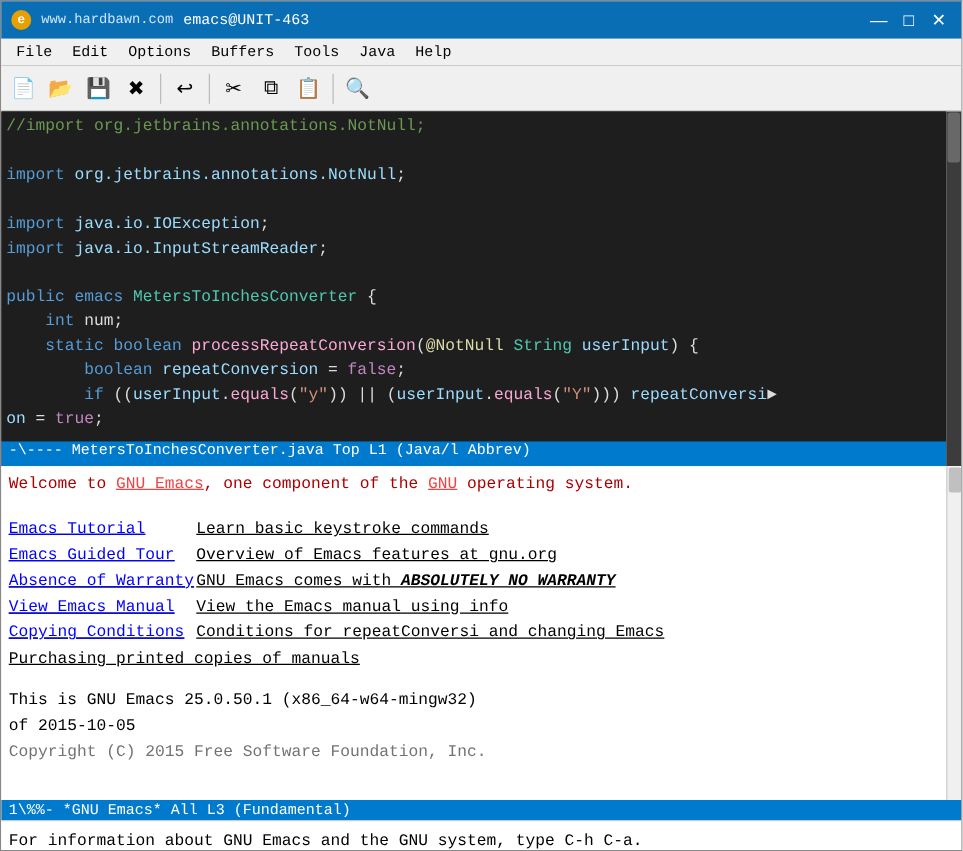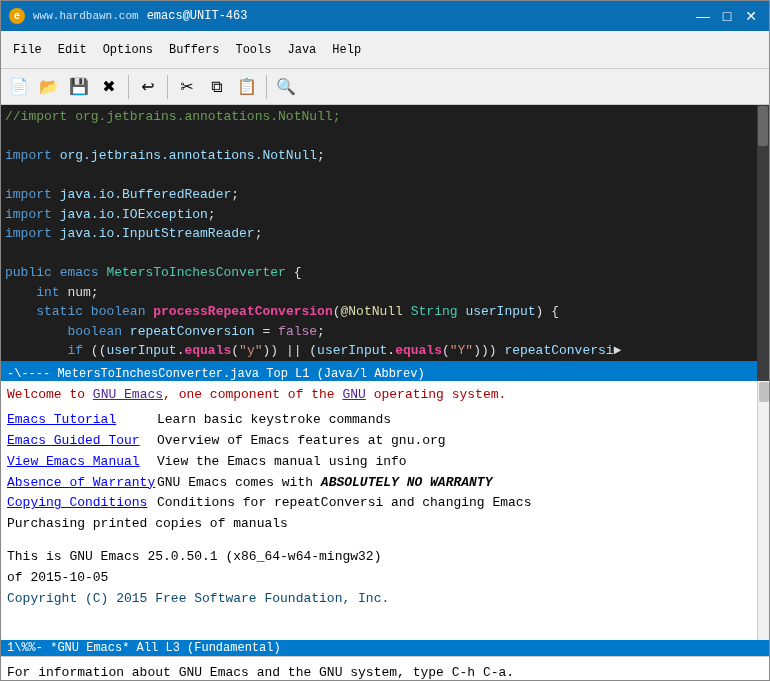--- a/index.html
+++ b/index.html
@@ -61,21 +61,21 @@
       font-size: 14px;
       cursor: pointer;
       display: flex;
       align-items: center;
       justify-content: center;
     }
 
     
     .menu-bar {
       background: #f0f0f0;
-      height: 38px;
+      height: 22px;
       display: flex;
       align-items: center;
       padding: 0 4px;
       border-bottom: 1px solid #ccc;
       flex-shrink: 0;
     }
     .menu-item {
       padding: 2px 8px;
       font-size: 12px;
       cursor: pointer;
@@ -131,21 +131,21 @@
       position: relative;
     }
     .code-line {
       white-space: pre;
       line-height: 1.5;
     }
     .kw { color: #569cd6; }
     .kw2 { color: #c586c0; }
     .type { color: #4ec9b0; }
     .str { color: #ce9178; }
-    .method { color: #ec4899; font-weight: bold; }
+    .method { color: #f9a8d4; }
     .cyan { color: #9cdcfe; }
     .white { color: #dcdcdc; }
 
     
     .code-scroll {
       width: 12px;
       background: #3c3c3c;
       display: flex;
       flex-direction: column;
       flex-shrink: 0;
@@ -157,21 +157,21 @@
       margin: 1px auto;
       border-radius: 2px;
     }
 
     
     .mode-line {
       background: #007acc;
       color: #fff;
       height: 20px;
       display: flex;
-      align-items: flex-end;
+      align-items: flex-start;
       padding: 0 6px;
       font-size: 12px;
       font-family: 'Courier New', monospace;
       flex-shrink: 0;
     }
 
     
     .info-pane {
       background: #fff;
       font-family: 'Courier New', Courier, monospace;
@@ -182,21 +182,21 @@
       flex: 1;
       display: flex;
       flex-direction: column;
       position: relative;
     }
     .info-pane .welcome-text {
       color: #a00;
       margin-bottom: 4px;
     }
     .info-link {
-      color: #4c1d95;
+      color: #ef4444;
       text-decoration: underline;
       cursor: pointer;
     }
     .info-row {
       display: flex;
       gap: 0;
       line-height: 1.6;
     }
     .info-label {
       color: #00f;
@@ -214,21 +214,21 @@
     }
     .info-quit {
       color: #000;
       margin-top: 4px;
     }
     .info-version {
       color: #000;
       margin-top: 12px;
     }
     .info-copyright {
-      color: #0c4a6e;
+      color: #737373;
     }
     .info-scroll {
       position: absolute;
       right: 0;
       top: 0;
       width: 12px;
       background: #f0f0f0;
       height: 100%;
       border-left: 1px solid #ccc;
     }
@@ -331,21 +331,20 @@
 
   <div class="panes-container">
 
     <div class="top-pane">
       <div class="editor-pane">
         <div class="code-area">
           <div class="code-line"><span style="color:#6a9955">//import org.jetbrains.annotations.NotNull;</span></div>
           <div class="code-line">&nbsp;</div>
           <div class="code-line"><span class="kw">import</span> <span class="cyan">org.jetbrains.annotations.NotNull</span>;</div>
           <div class="code-line">&nbsp;</div>
-          <div class="code-line"><span class="kw">import</span> <span class="cyan">java.io.BufferedReader</span>;</div>
           <div class="code-line"><span class="kw">import</span> <span class="cyan">java.io.IOException</span>;</div>
           <div class="code-line"><span class="kw">import</span> <span class="cyan">java.io.InputStreamReader</span>;</div>
           <div class="code-line">&nbsp;</div>
           <div class="code-line"><span class="kw">public</span> <span class="kw">emacs</span> <span class="type">MetersToInchesConverter</span> {</div>
           <div class="code-line">    <span class="kw">int</span> <span class="white">num</span>;</div>
           <div class="code-line">    <span class="kw">static</span> <span class="kw">boolean</span> <span class="method">processRepeatConversion</span>(<span style="color:#dcdcaa">@NotNull</span> <span class="type">String</span> <span class="cyan">userInput</span>) {</div>
           <div class="code-line">        <span class="kw">boolean</span> <span class="cyan">repeatConversion</span> = <span class="kw2">false</span>;</div>
           <div class="code-line">        <span class="kw">if</span> ((<span class="cyan">userInput</span>.<span class="method">equals</span>(<span class="str">"y"</span>)) || (<span class="cyan">userInput</span>.<span class="method">equals</span>(<span class="str">"Y"</span>))) <span class="cyan">repeatConversi</span>►</div>
           <div class="code-line"><span class="cyan">on</span> = <span class="kw2">true</span>;</div>
 
@@ -362,36 +361,36 @@
     </div>
 
     <div class="bottom-pane">
       <div style="display:flex;flex:1;overflow:hidden;">
         <div class="info-pane">
 
           <div class="welcome-text">
             Welcome to <span class="info-link">GNU Emacs</span>, one component of the <span class="info-link">GNU</span> operating system.
           </div>
 
-          <div style="margin-top:1px;">
+          <div style="margin-top:12px;text-decoration:underline;">
             <div class="info-row">
               <span class="info-label">Emacs Tutorial</span>
               <span class="info-desc">Learn basic keystroke commands</span>
             </div>
             <div class="info-row">
               <span class="info-label">Emacs Guided Tour</span>
               <span class="info-desc">Overview of Emacs features at gnu.org</span>
             </div>
             <div class="info-row">
+              <span class="info-label">Absence of Warranty</span>
+              <span class="info-desc">GNU Emacs comes with <em>ABSOLUTELY NO WARRANTY</em></span>
+            </div>
+            <div class="info-row">
               <span class="info-label">View Emacs Manual</span>
               <span class="info-desc">View the Emacs manual using info</span>
-            </div>
-            <div class="info-row">
-              <span class="info-label">Absence of Warranty</span>
-              <span class="info-desc">GNU Emacs comes with <em>ABSOLUTELY NO WARRANTY</em></span>
             </div>
             <div class="info-row">
               <span class="info-label">Copying Conditions</span>
               <span class="info-desc">Conditions for repeatConversi and changing Emacs</span>
             </div>
             <div class="info-row">
               <span class="info-desc">Purchasing printed copies of manuals</span>
             </div>
           </div>
 

